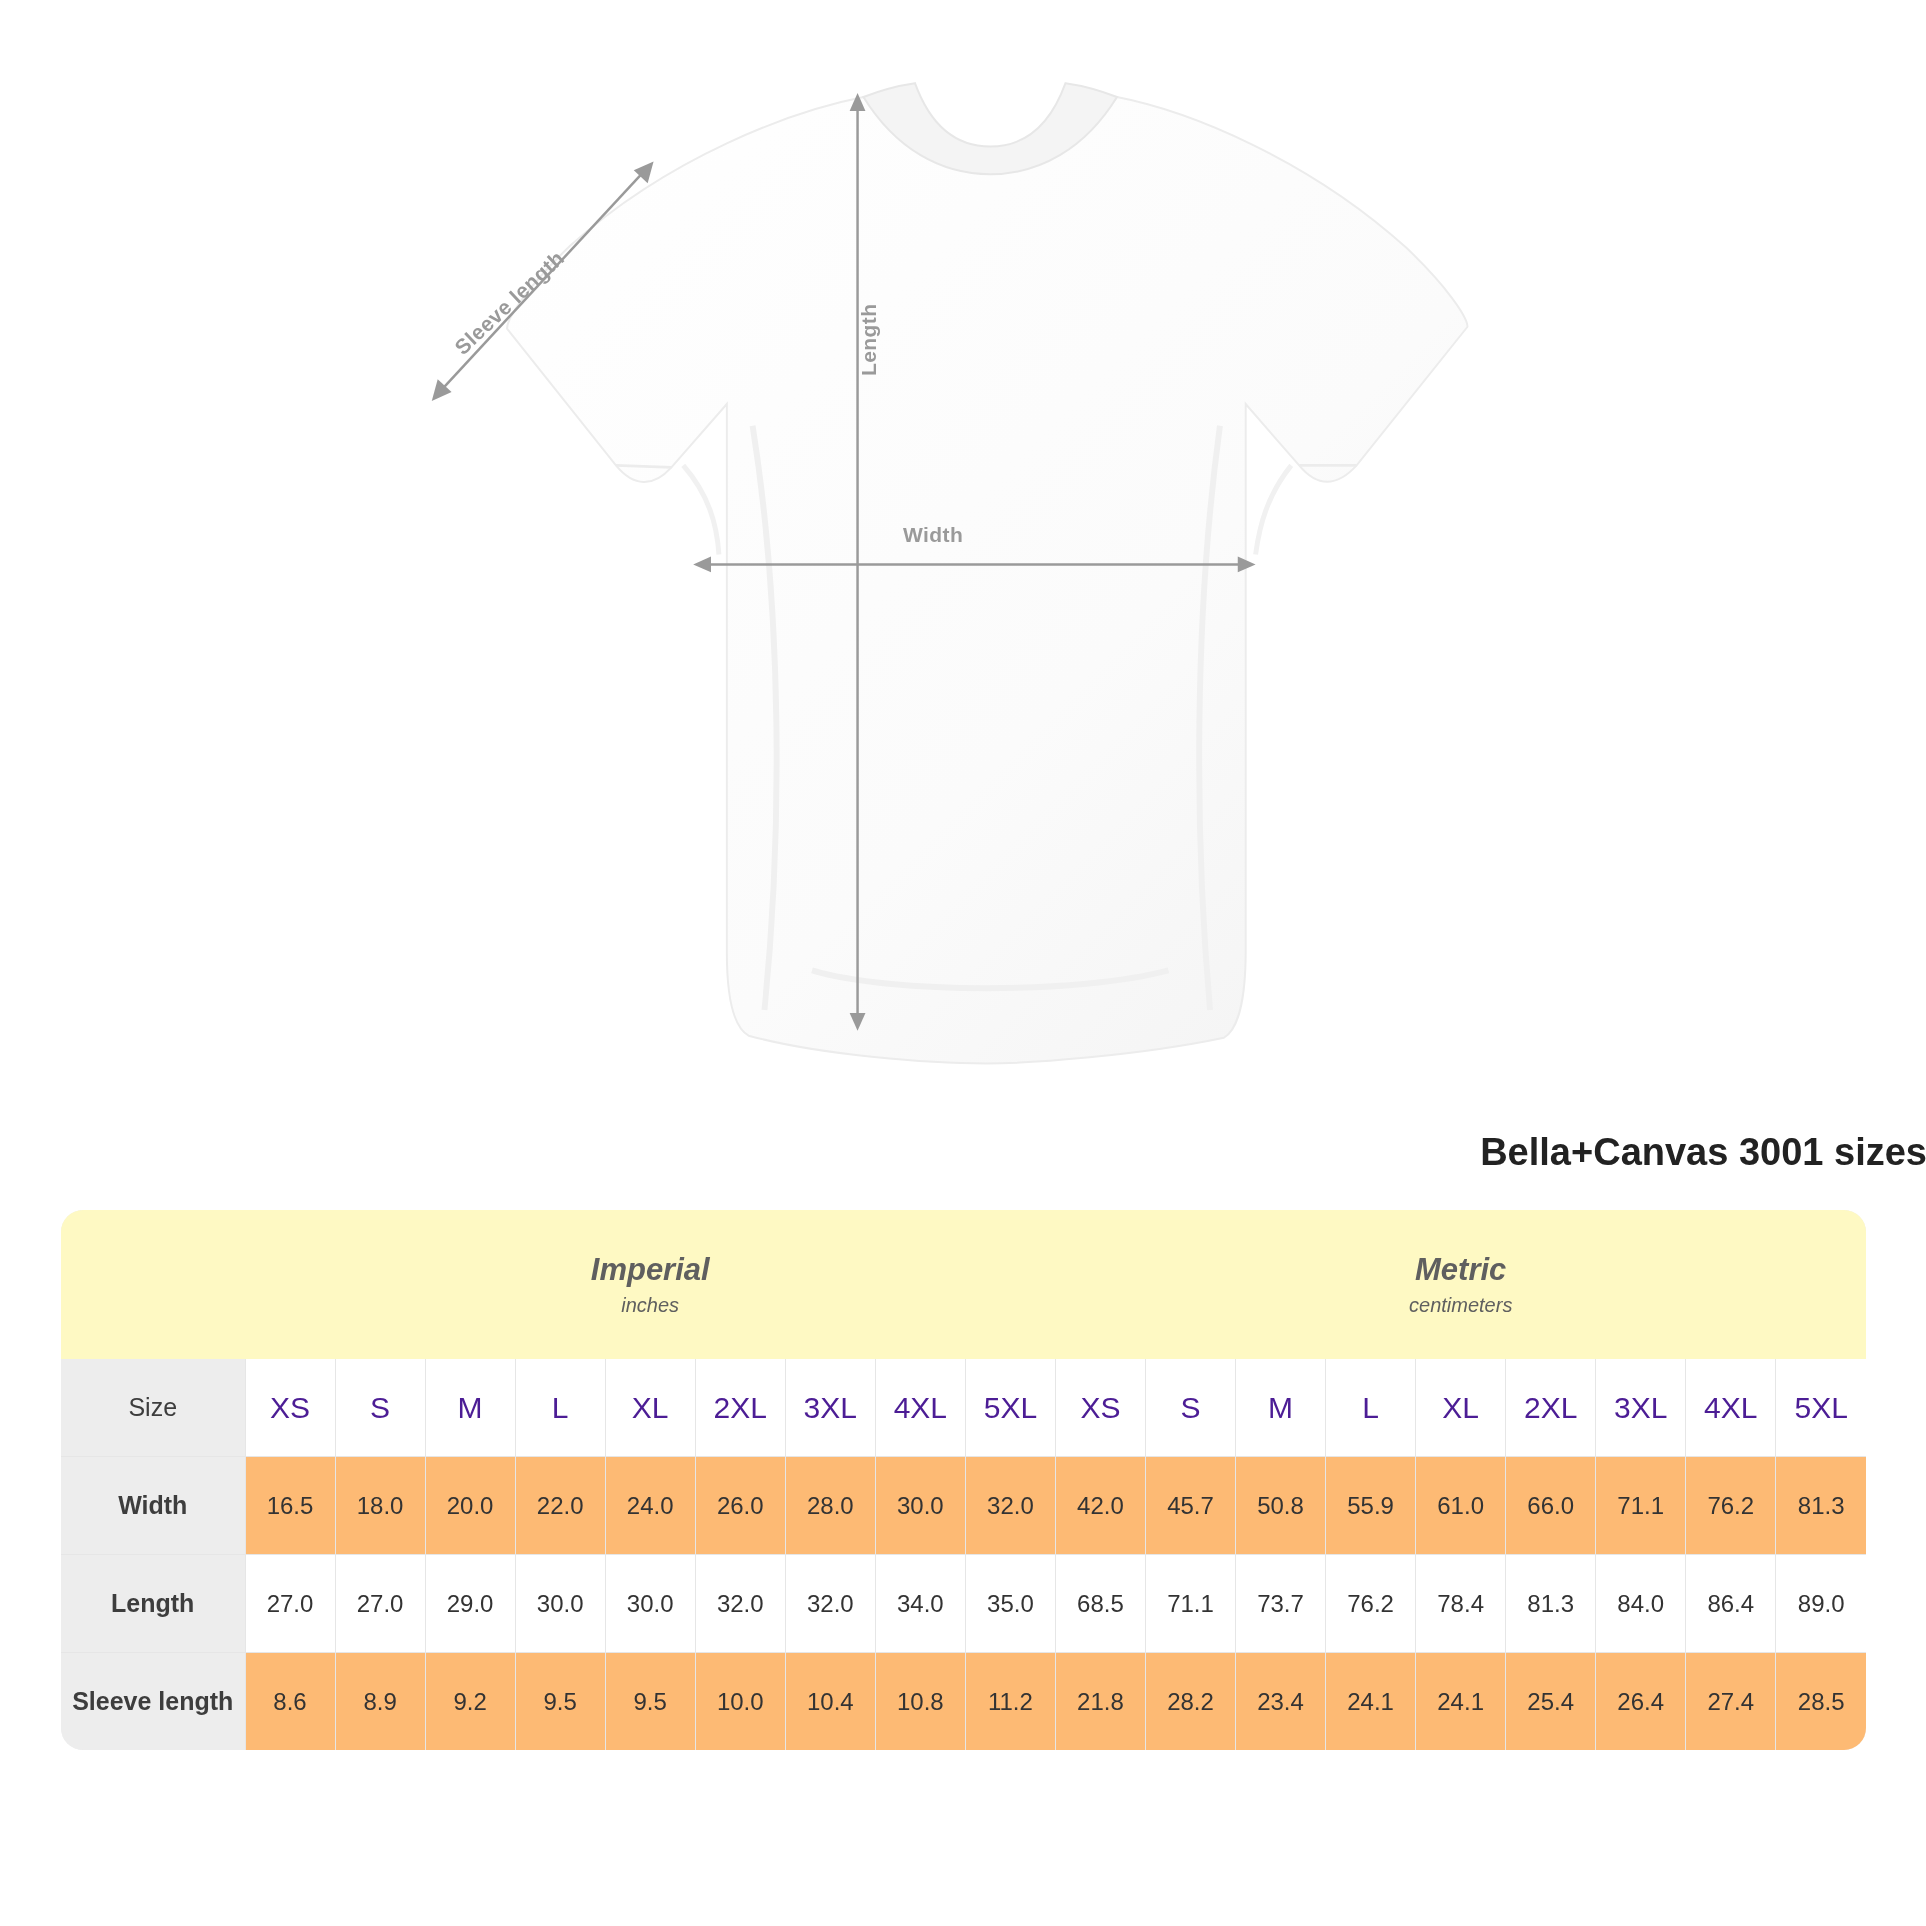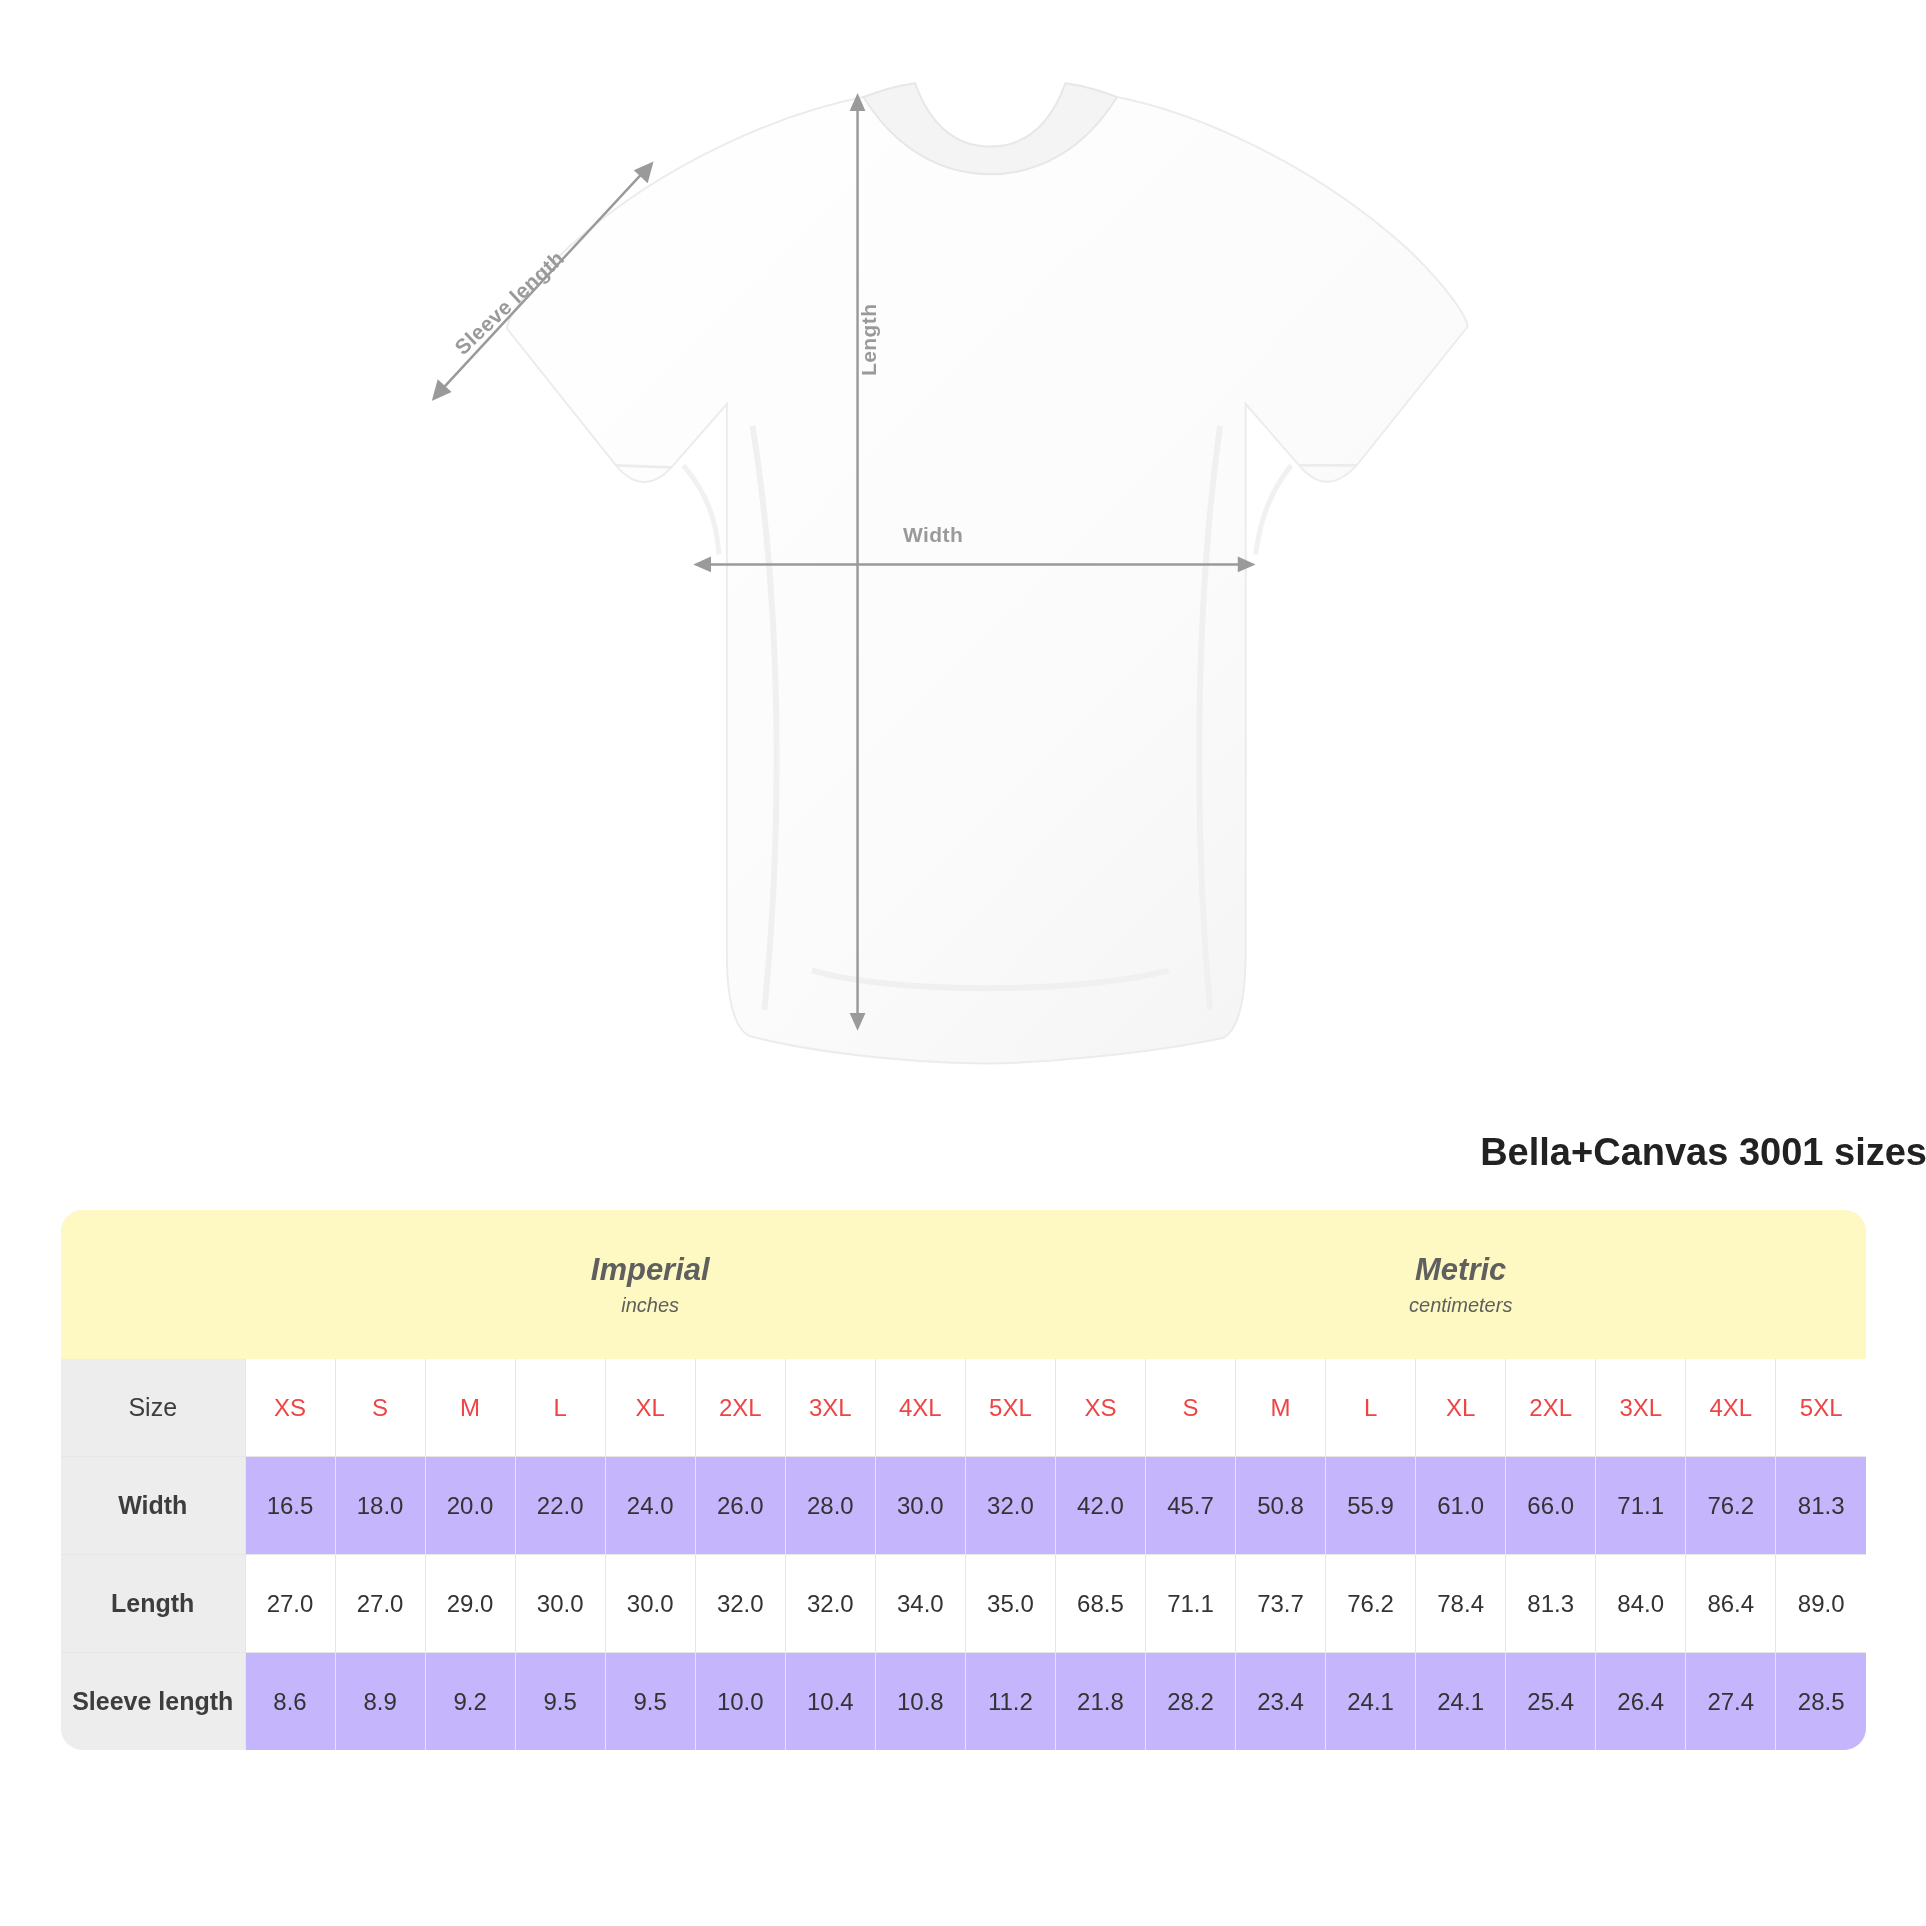--- a/index.html
+++ b/index.html
@@ -107,23 +107,23 @@
   .unit-sub {
     font-size: 20px;
     font-style: italic;
     color: #5f5f5f;
     margin-top: 6px;
   }
   .size-row td {
     height: 95px;
     background: #ffffff;
     border-left: 1px solid #e6e6e6;
-    font-size: 24px;
-    font-weight: bold;
-    color: #ef4444;
+    font-size: 30px;
+    font-weight: bold;
+    color: #4c1d95;
   }
   .size-row td.rowhead {
     background: #ededed;
     border-left: none;
     font-size: 25px;
     color: #3d3d3d;
     margin-left: 10px;
   }
   .data-row td {
     height: 95px;
@@ -132,21 +132,21 @@
     border-left: 1px solid #e6e6e6;
     border-top: 1px solid #e6e6e6;
   }
   .data-row td.rowhead {
     background: #ededed;
     border-left: none;
     font-weight: bold;
     font-size: 25px;
     color: #3d3d3d;
   }
-  .data-row.odd td { background: #c4b5fd; }
+  .data-row.odd td { background: #fdba74; }
   .data-row.even td { background: #ffffff; }
   .data-row td.rowhead { background: #ededed; }
   .col-first { width: 184px; }
 </style>
 </head>
 <body>
 
 <div class="page">
 
   <div class="illustration">

